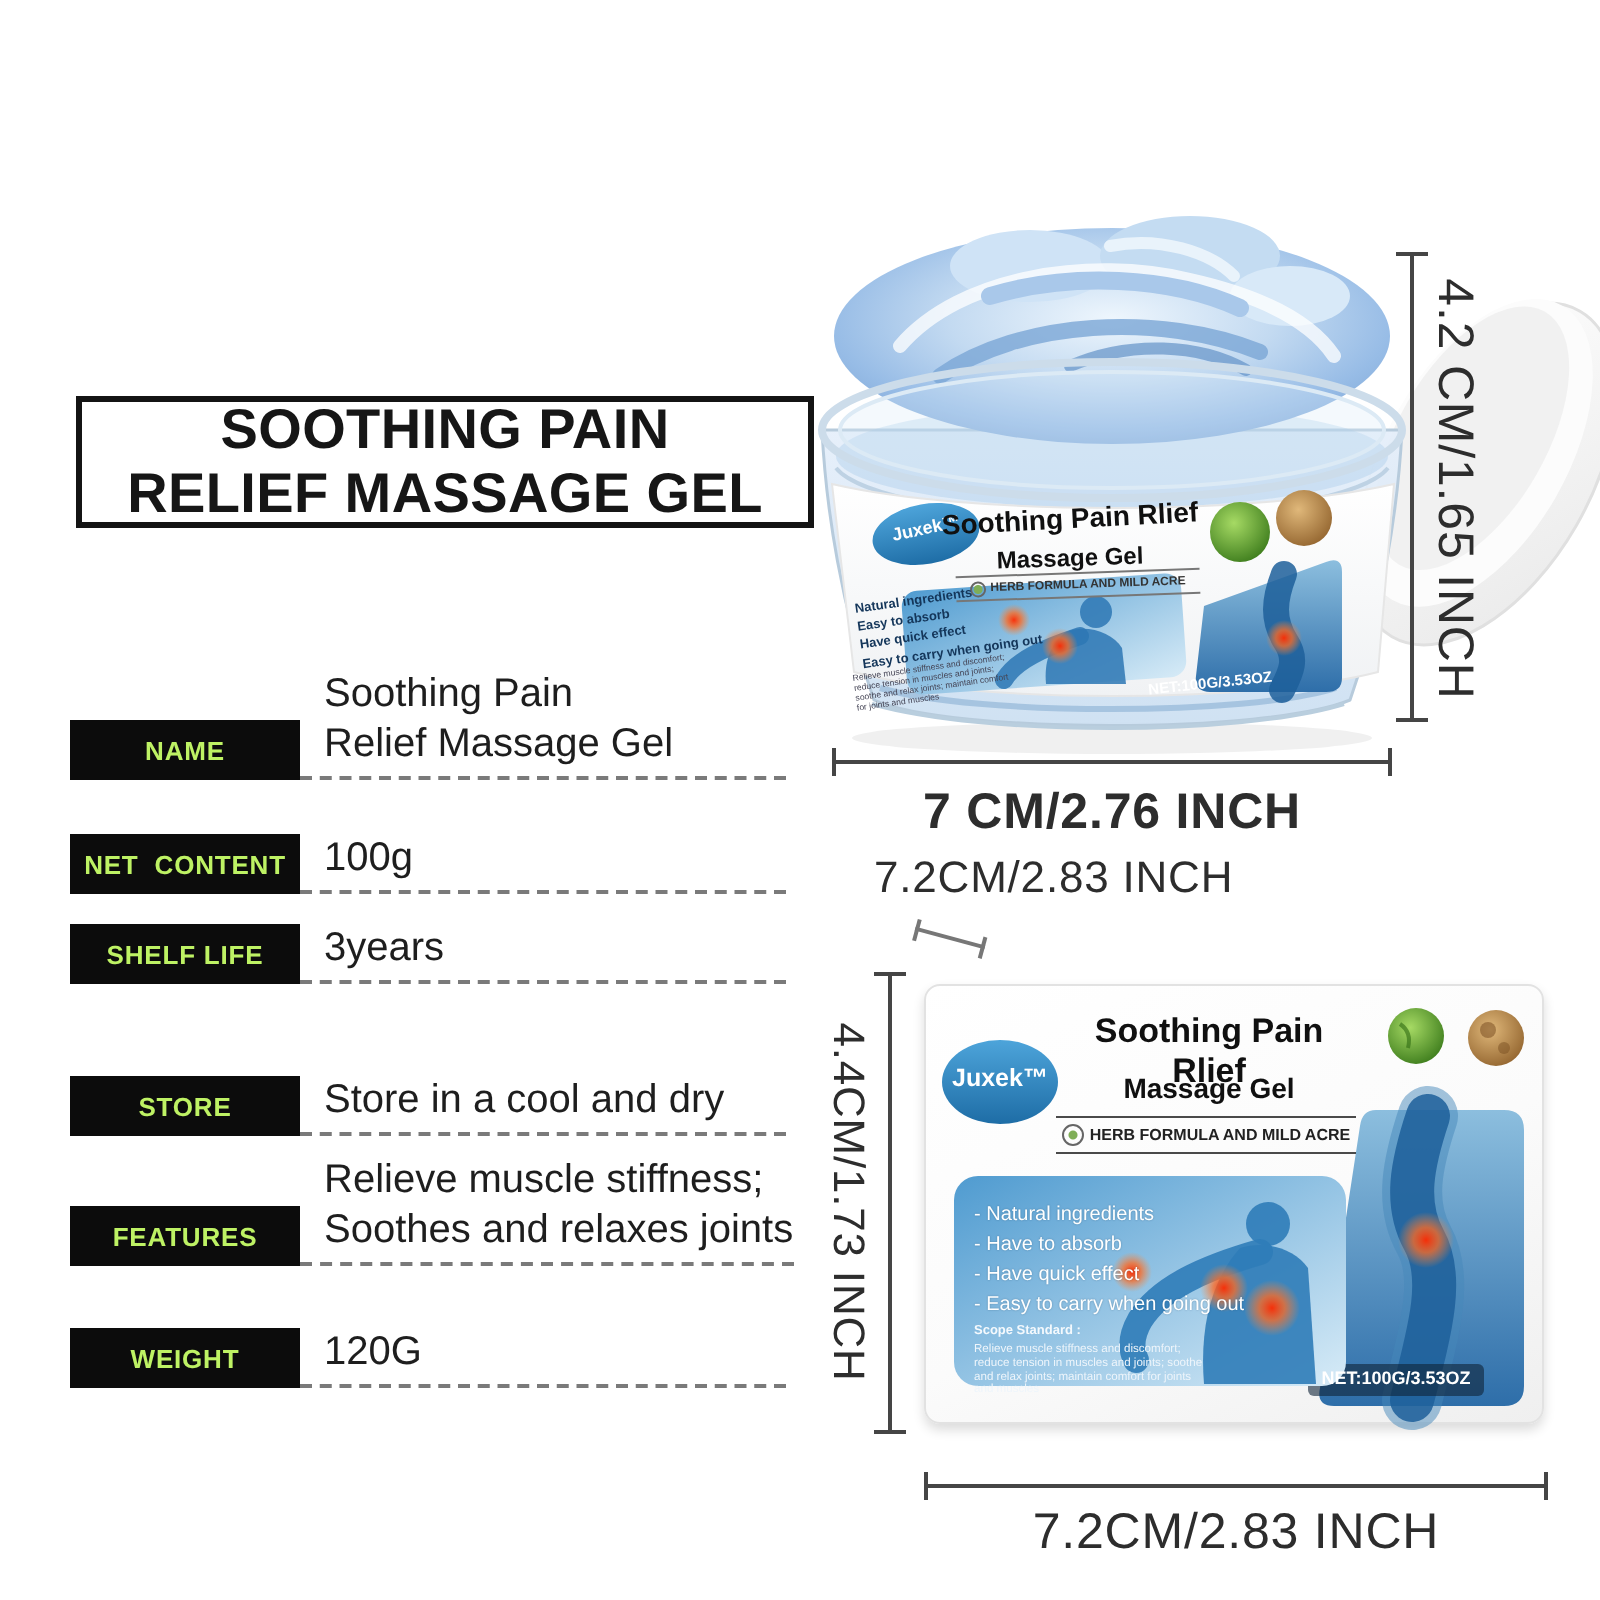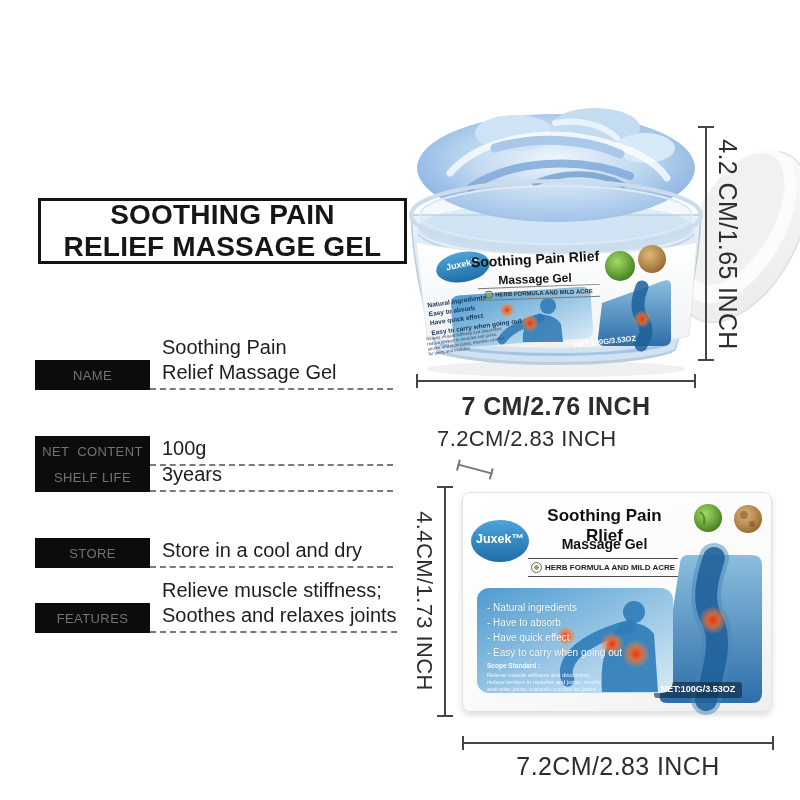--- a/index.html
+++ b/index.html
@@ -7,21 +7,21 @@
           font-family:"Liberation Sans",sans-serif;color:#222;}
   .abs{position:absolute;}
 
   
   .title-box{left:38px;top:198px;width:363px;height:60px;border:3px solid #141414;
              display:flex;flex-direction:column;align-items:center;justify-content:center;}
   .title-line{font-size:28px;line-height:32px;font-weight:700;color:#161616;letter-spacing:.2px;white-space:nowrap;}
 
   
   .spec-row{left:35px;width:358px;display:flex;align-items:flex-end;}
-  .spec-label{width:115px;height:30px;background:#0c0c0c;color:#737373;font-size:13px;font-weight:400;
+  .spec-label{width:115px;height:30px;background:#0c0c0c;color:#bef264;font-size:13px;font-weight:700;
               display:flex;align-items:center;justify-content:center;letter-spacing:.4px;flex-shrink:0;white-space:pre;}
   .spec-value{flex:1;border-bottom:2px dashed #7a7a7a;padding:0 0 3px 12px;font-size:20px;line-height:25px;color:#1e1e1e;}
   .spec-line{white-space:nowrap;}
 
   
   .vline{width:2px;background:#454545;}
   .vline::before,.vline::after{content:"";position:absolute;height:2px;width:16px;left:-7px;background:#454545;}
   .vline::before{top:-1px;} .vline::after{bottom:-1px;}
   .hline{height:2px;background:#454545;}
   .hline::before,.hline::after{content:"";position:absolute;width:2px;height:14px;top:-6px;background:#454545;}
@@ -71,21 +71,21 @@
     <div class="title-line">RELIEF MASSAGE GEL</div>
   </div>
 
   <div class="abs spec-row" style="top:335px;">
     <div class="spec-label">NAME</div>
     <div class="spec-value">
       <div class="spec-line">Soothing Pain</div>
       <div class="spec-line">Relief Massage Gel</div>
     </div>
   </div>
-  <div class="abs spec-row" style="top:436px;">
+  <div class="abs spec-row" style="top:417px;">
     <div class="spec-label">NET  CONTENT</div>
     <div class="spec-value">
       <div class="spec-line">100g</div>
       <div class="spec-line"></div>
     </div>
   </div>
   <div class="abs spec-row" style="top:462px;">
     <div class="spec-label">SHELF LIFE</div>
     <div class="spec-value">
       <div class="spec-line">3years</div>
@@ -97,20 +97,27 @@
     <div class="spec-value">
       <div class="spec-line">Store in a cool and dry</div>
       <div class="spec-line"></div>
     </div>
   </div>
   <div class="abs spec-row" style="top:578px;">
     <div class="spec-label">FEATURES</div>
     <div class="spec-value">
       <div class="spec-line">Relieve muscle stiffness;</div>
       <div class="spec-line">Soothes and relaxes joints</div>
+    </div>
+  </div>
+  <div class="abs spec-row" style="top:664px;">
+    <div class="spec-label">WEIGHT</div>
+    <div class="spec-value">
+      <div class="spec-line">120G</div>
+      <div class="spec-line"></div>
     </div>
   </div>
 
   <div class="abs box-bg"></div>
 
   <svg class="abs" style="left:0;top:0;" width="800" height="800" viewBox="0 0 800 800">
     <defs>
       <radialGradient id="gelG" cx="50%" cy="42%" r="65%">
         <stop offset="0%" stop-color="#eef6fd"></stop>
           <stop offset="45%" stop-color="#c3daf1"></stop>

